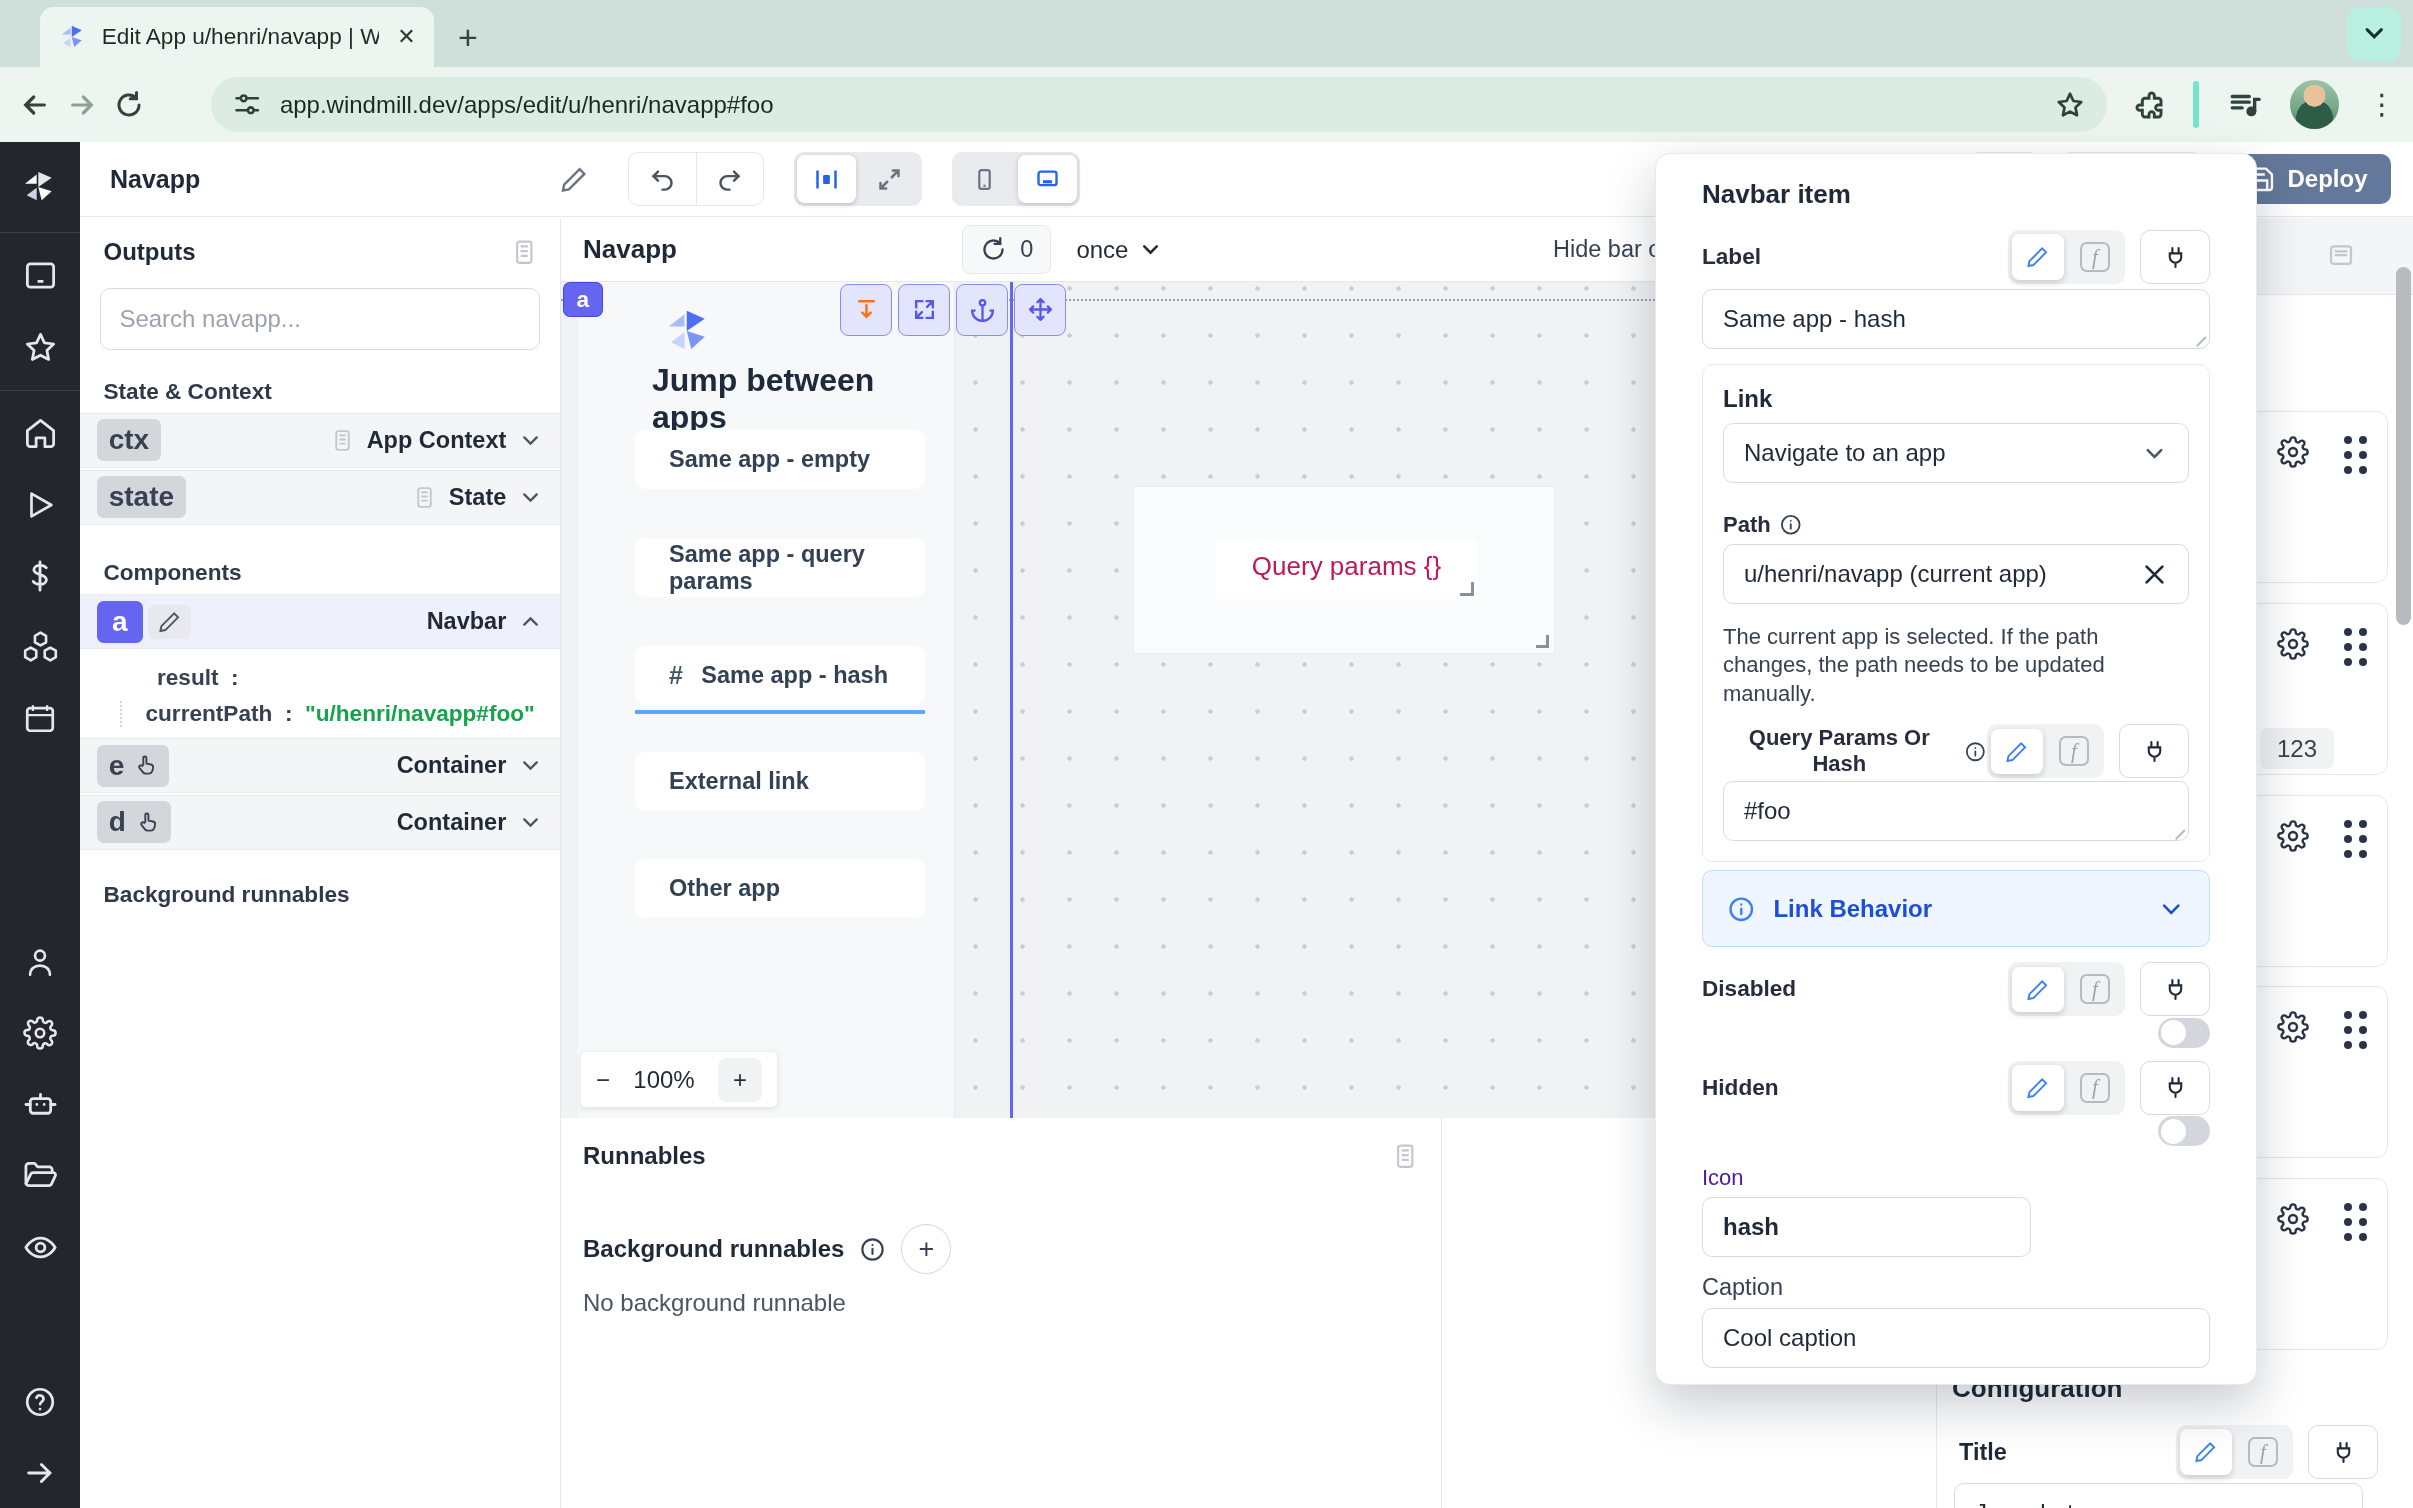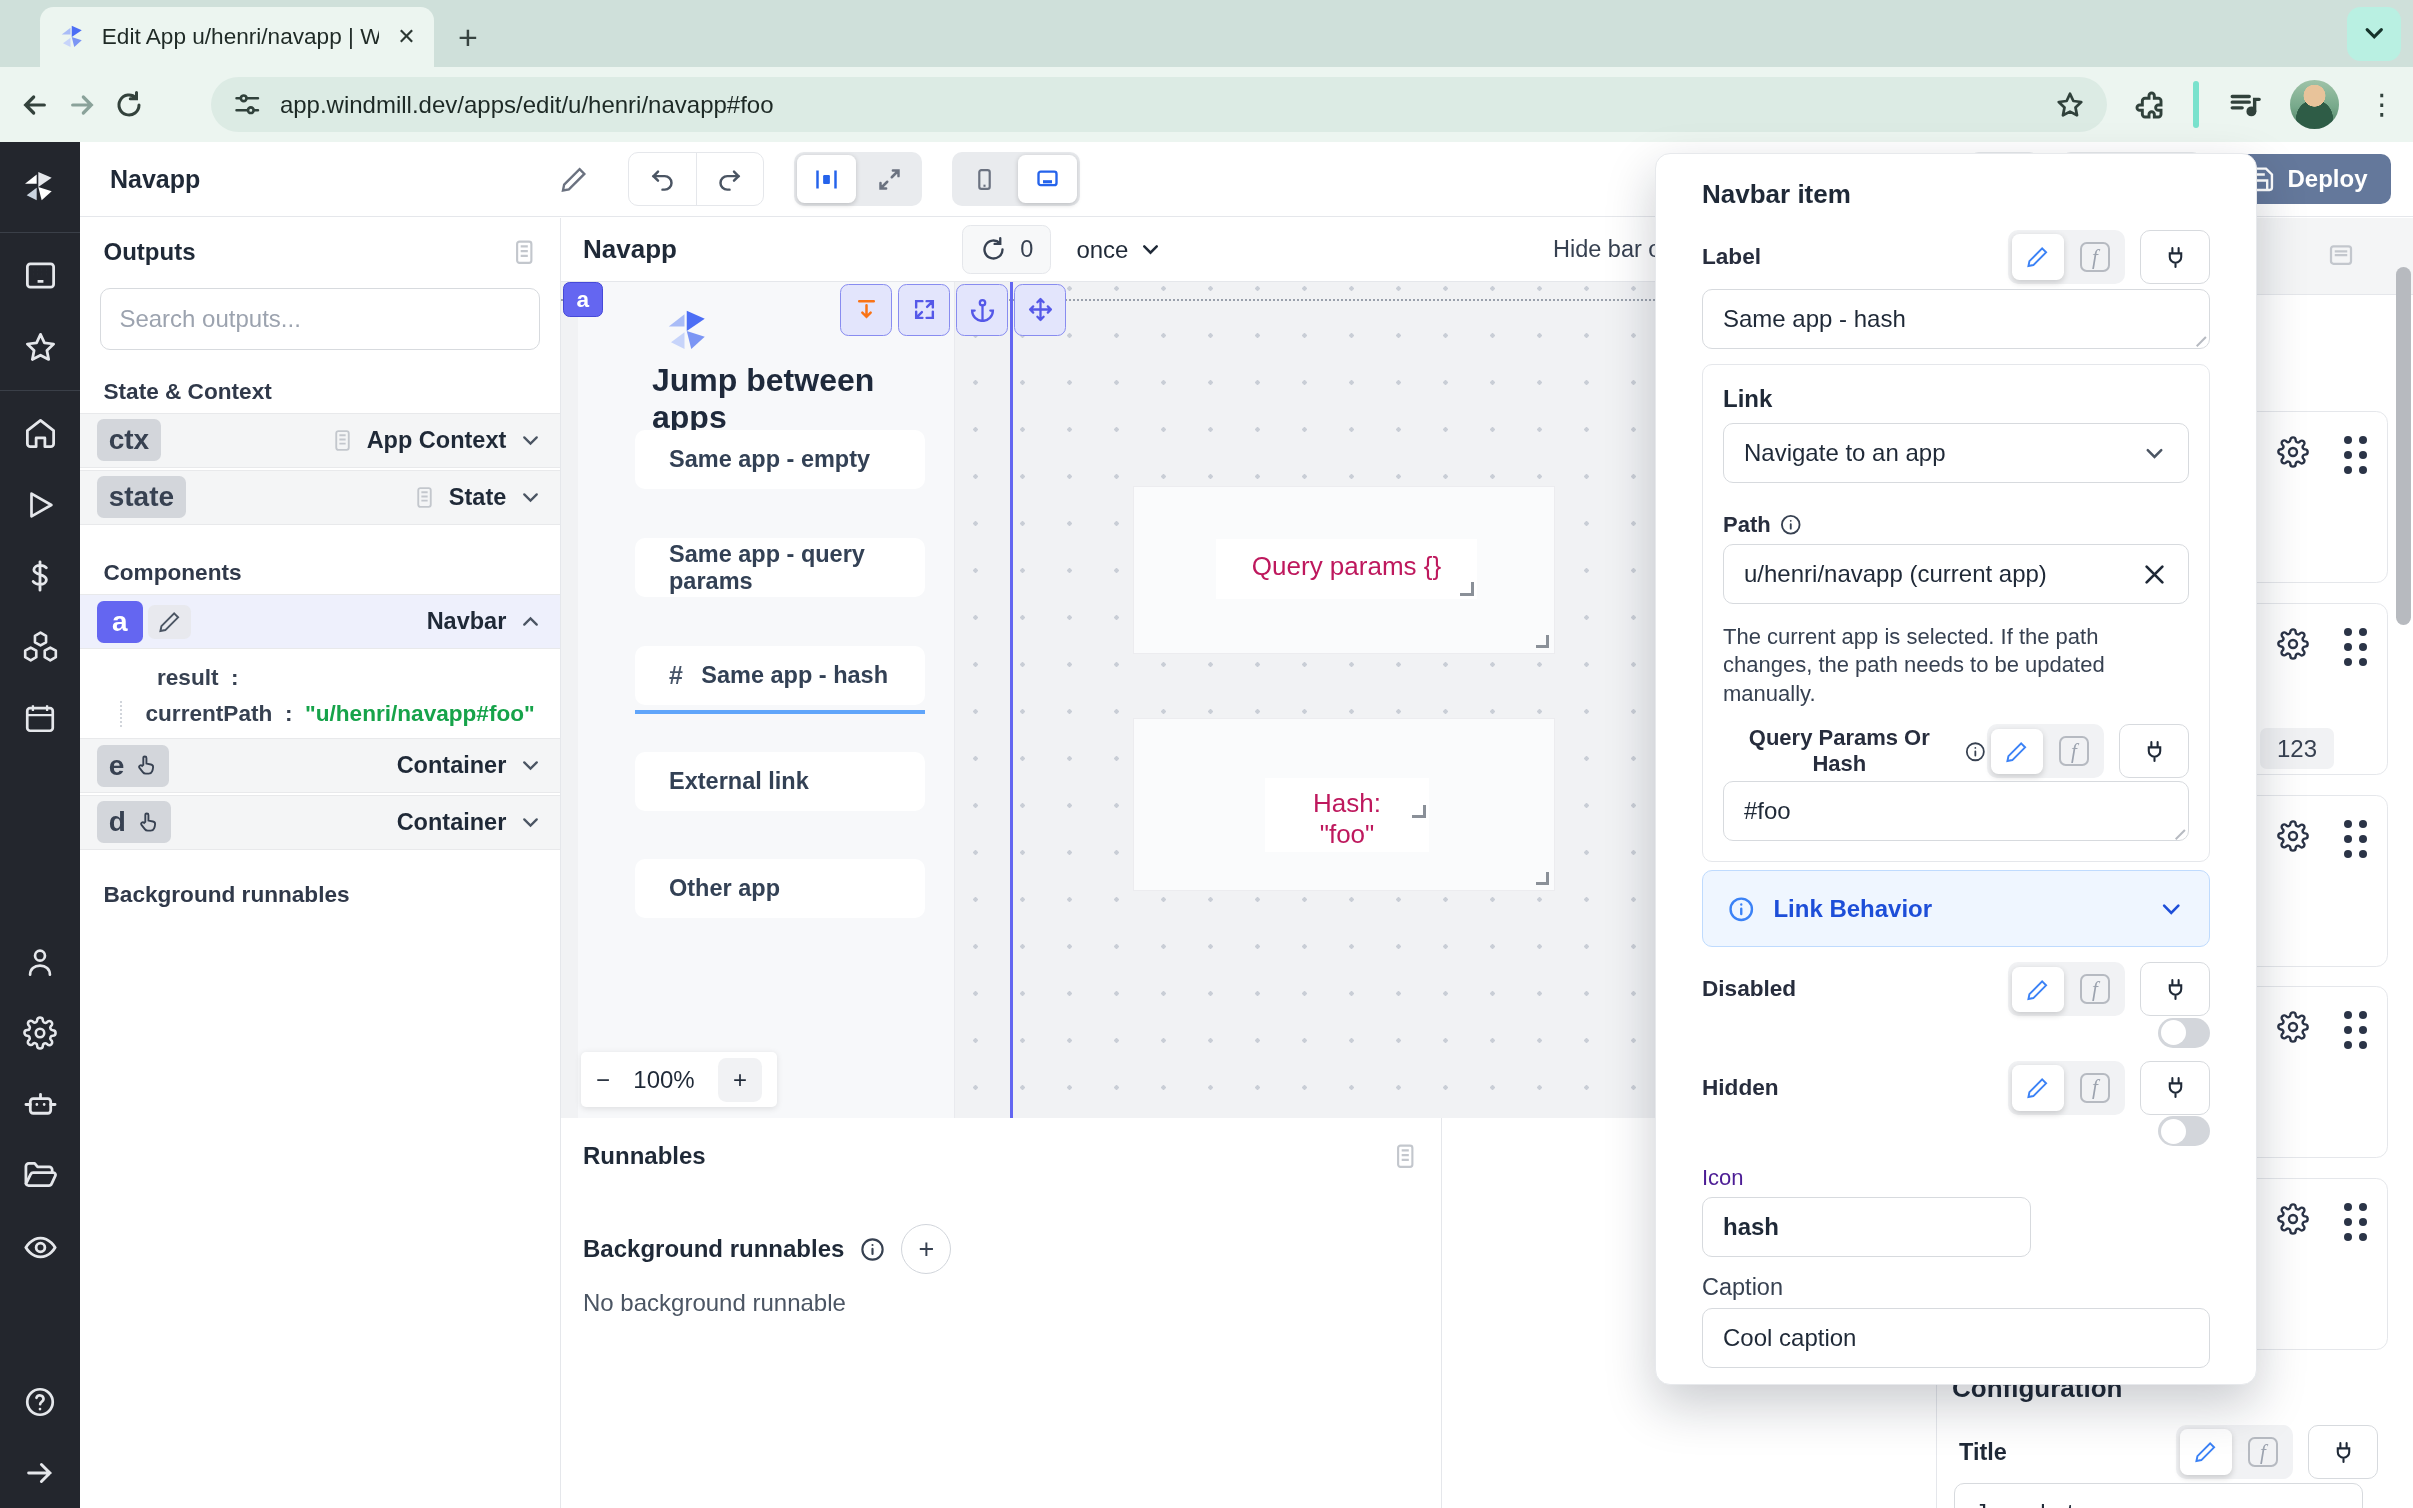--- a/index.html
+++ b/index.html
@@ -422,21 +422,21 @@
     <div class="pan-h">
       <span class="pan-title">Outputs</span>
       <span class="doc-ic">
         <svg width="28.5" height="28.5" viewBox="0 0 24 24" fill="none" stroke="currentColor" stroke-width="1.8">
             <rect x="6" y="3" width="12" height="18" rx="2"></rect>
             <path d="M9 7h6M9 11h6M9 15h6"></path>
           </svg>
         </span>
     </div>
     <div class="search-box">
-      <span>Search outputs...</span>
+      <span>Search navapp...</span>
     </div>
     <div class="sec-label">State &amp; Context</div>
     <div class="out-row">
       <span class="badge">ctx</span>
       <span class="row-right">
         <span class="doc-ic">
             <svg width="25" height="25" viewBox="0 0 24 24" fill="none" stroke="currentColor" stroke-width="1.8">
               <rect x="6" y="3" width="12" height="18" rx="2"></rect>
               <path d="M9 7h6M9 11h6M9 15h6"></path>
             </svg>
@@ -586,28 +586,20 @@
         </div>
       <div class="nav-card" style="top:577px">
           <span>Other app</span>
         </div>
     </div>
 
     <div class="freebox" style="top:204px;height:168px">
       <div class="inner-label" style="left:82px;top:52px;width:261px;height:60px">
         <span style="margin-top:11.7px">Query params {}</span>
         <span class="corner" style="right:3.4px;bottom:3.4px"></span>
-      </div>
-      <span class="corner" style="right:5px;bottom:5px"></span>
-    </div>
-    <div class="freebox" style="top:436px;height:173px">
-      <div class="inner-label" style="left:131px;top:59px;width:164px;height:74px">
-        <span style="margin-top:10px">Hash:</span>
-        <span>"foo"</span>
-        <span class="corner" style="right:3.4px;bottom:34px"></span>
       </div>
       <span class="corner" style="right:5px;bottom:5px"></span>
     </div>
 
     <div class="zoombar">
       <span>−</span>
       <span>100%</span>
       <span class="zplus">+</span>
     </div>
   </div>

